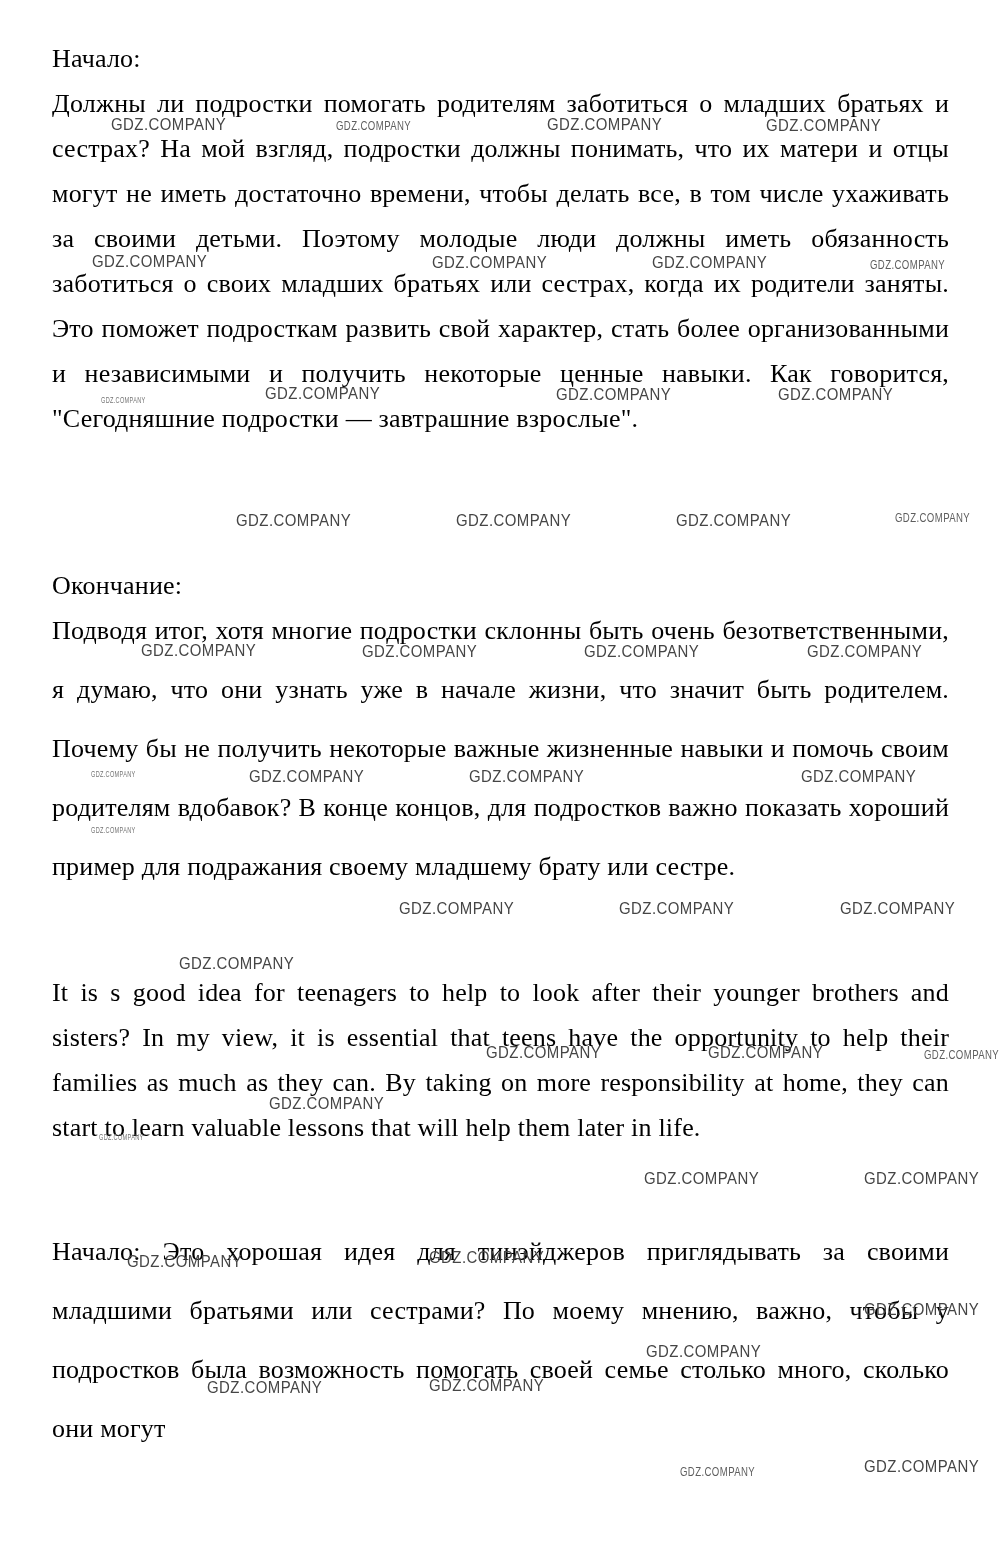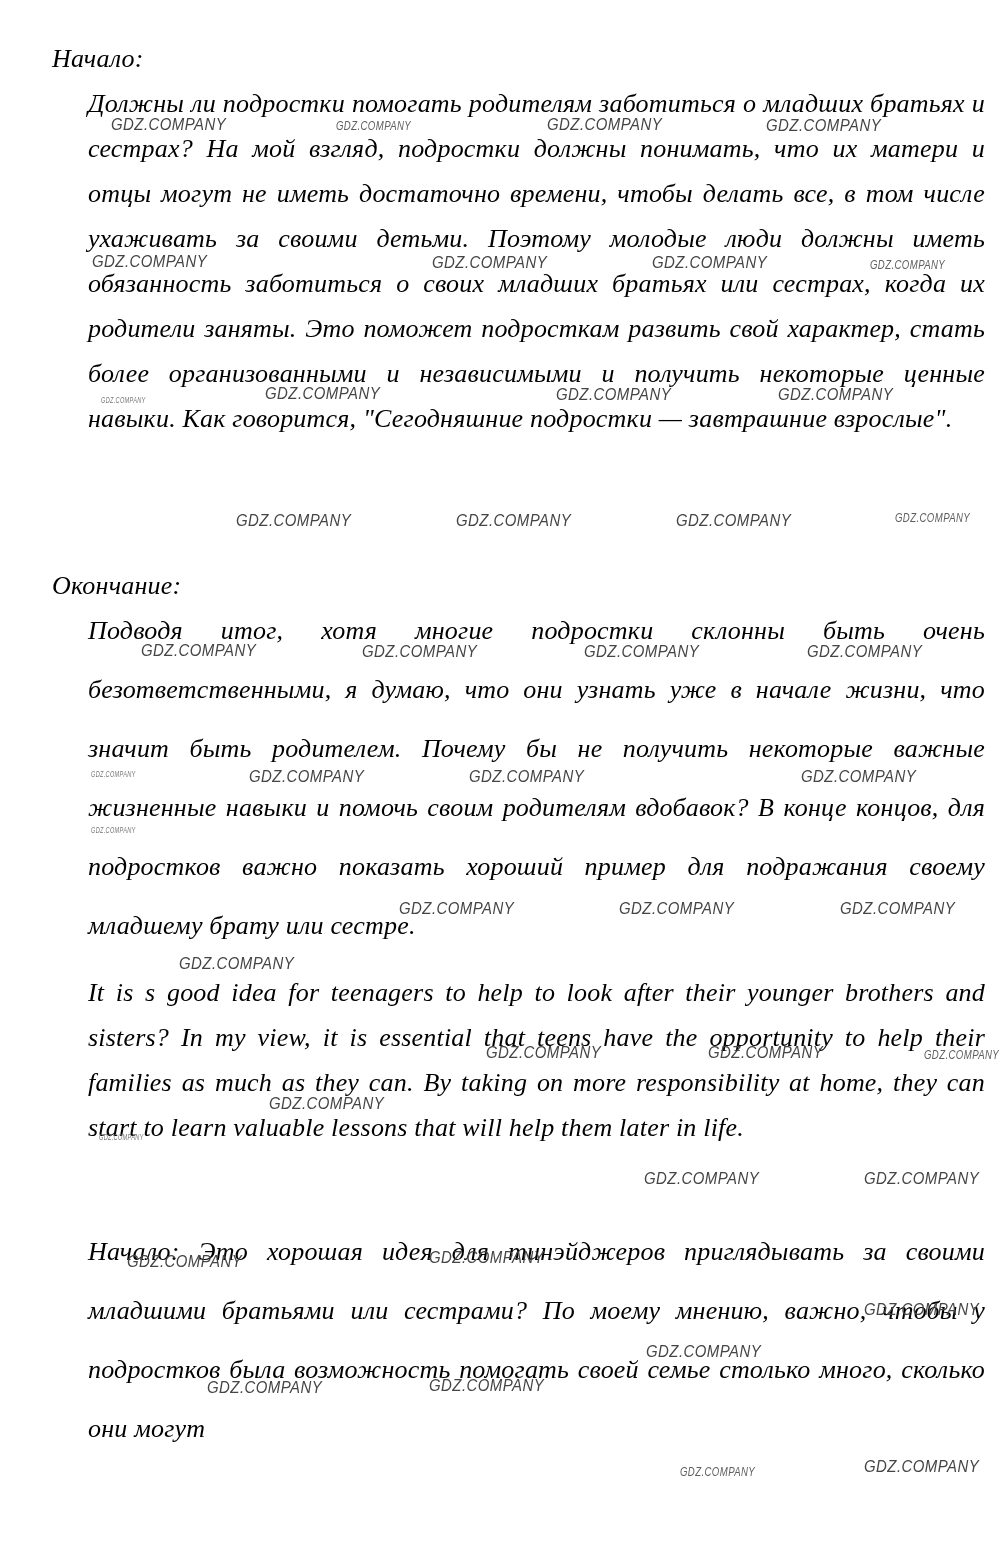--- a/index.html
+++ b/index.html
@@ -6,39 +6,37 @@
   html, body { width: 1000px; height: 1547px; }
   body { background: #ffffff; }
   .page {
     position: relative;
     width: 1000px;
     height: 1547px;
     background: #ffffff;
     overflow: hidden;
     font-family: "Liberation Serif", serif;
     color: #000000;
-    font-style: italic;
   }
   .heading {
     position: absolute;
     left: 52px;
     width: 897px;
     font-size: 26px;
     line-height: 45px;
     font-weight: normal;
     letter-spacing: 0.2px;
   }
   .para {
     position: absolute;
     left: 52px;
     width: 897px;
     font-size: 26px;
     text-align: justify;
     letter-spacing: 0.2px;
-    margin-left: 36px;
   }
   .lh45 { line-height: 45px; }
   .lh46 { line-height: 59px; }
   .lh47 { line-height: 47px; }
   .wm-layer { position: absolute; inset: 0; pointer-events: none; margin-left: 45px; }
   .wm {
     position: absolute;
     font-family: "Liberation Sans", sans-serif;
     font-weight: normal;
     white-space: nowrap;

